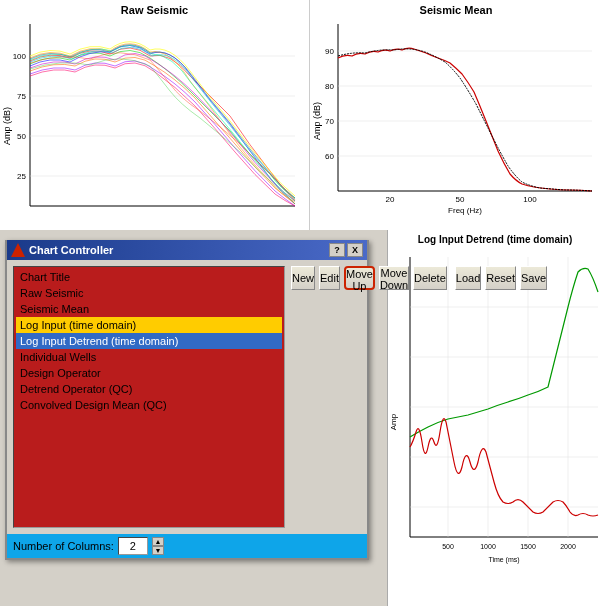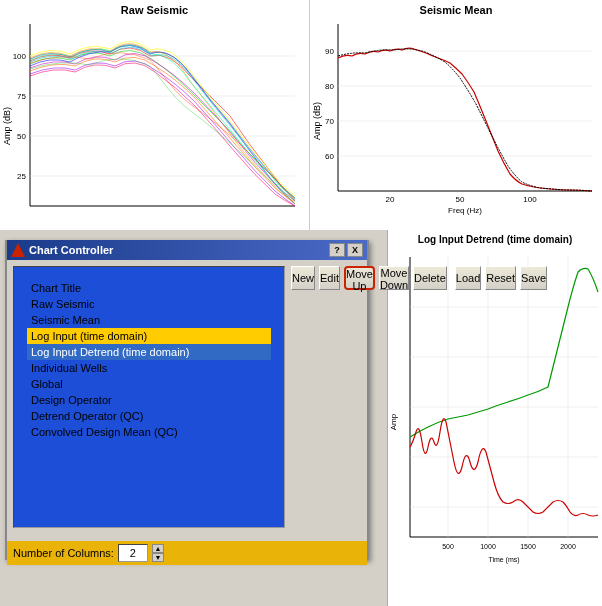--- a/index.html
+++ b/index.html
@@ -109,24 +109,24 @@
 
     .dialog-content {
       display: flex;
       padding: 6px;
       gap: 6px;
       height: calc(100% - 44px);
     }
 
     .chart-list {
       flex: 1;
-      background: #1d4ed8;
+      background: #b91c1c;
       border: 1px inset #999;
       overflow-y: auto;
-      padding: 13px;
+      padding: 2px;
     }
 
     .chart-list-item {
       padding: 2px 4px;
       cursor: pointer;
       white-space: nowrap;
       font-size: 11px;
     }
 
     .chart-list-item.selected {
@@ -168,22 +168,21 @@
       height: 10px;
     }
 
     .dialog-footer {
       height: 24px;
       display: flex;
       align-items: center;
       padding: 0 6px;
       font-size: 11px;
       gap: 4px;
-      background: #eab308;
-      margin-top: 7px;
+      background: #0ea5e9;
     }
 
     .spinner-input {
       width: 30px;
       height: 18px;
       border: 1px inset #999;
       background: white;
       font-size: 11px;
       text-align: center;
     }
@@ -306,21 +305,20 @@
     </div>
 
     <div class="dialog-content">
       <div class="chart-list">
         <div class="chart-list-item">Chart Title</div>
         <div class="chart-list-item">Raw Seismic</div>
         <div class="chart-list-item">Seismic Mean</div>
         <div class="chart-list-item highlighted">Log Input (time domain)</div>
         <div class="chart-list-item selected">Log Input Detrend (time domain)</div>
         <div class="chart-list-item">Individual Wells</div>
-        <div class="chart-list-item">Global</div>
         <div class="chart-list-item">Design Operator</div>
         <div class="chart-list-item">Detrend Operator (QC)</div>
         <div class="chart-list-item">Convolved Design Mean (QC)</div>
       </div>
 
       <div class="dialog-buttons">
         <button class="dialog-btn">New</button>
         <button class="dialog-btn">Edit</button>
         <button class="dialog-btn move-up-btn">Move Up</button>
         <button class="dialog-btn">Move Down</button>

